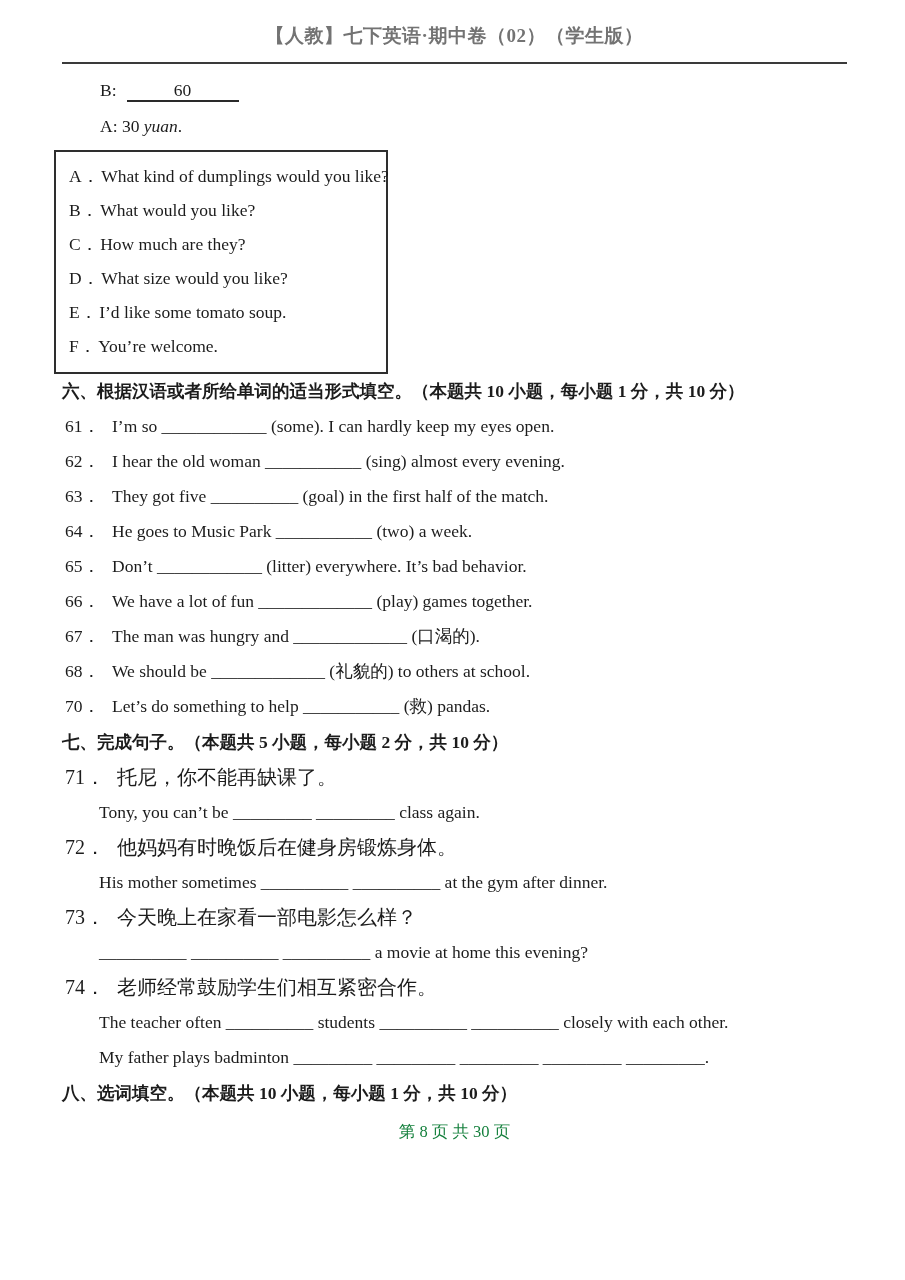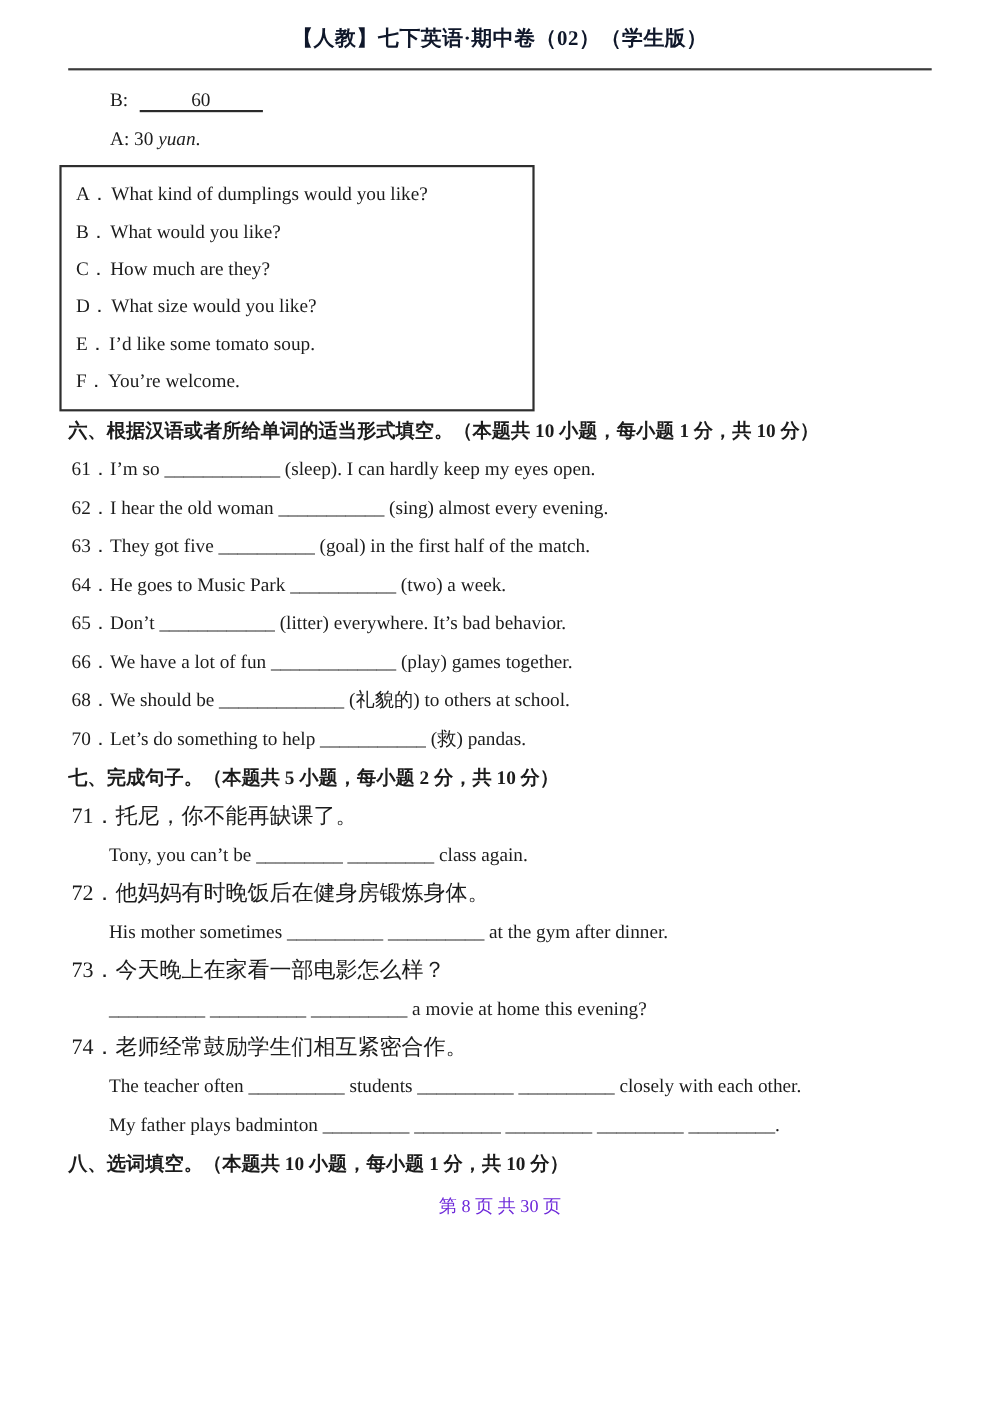--- a/index.html
+++ b/index.html
@@ -15,21 +15,21 @@
     color: #1c1c1c;
   }
   .page {
     box-sizing: border-box;
     width: 905px;
     height: 1280px;
     padding: 24px 58px 0 62px;
   }
   .header-title {
     text-align: center;
-    color: #0f172a;
+    color: #737373;
     font-weight: bold;
     font-size: 19px;
     line-height: 24px;
     letter-spacing: 0.5px;
   }
   .rule {
     margin-top: 14px;
     border: none;
     border-top: 2.5px solid #3a3a3a;
     height: 0;
@@ -48,21 +48,21 @@
     min-width: 112px;
     border-bottom: 2px solid #2a2a2a;
     text-align: center;
     margin-left: 10px;
     line-height: 20px;
     padding-bottom: 0px;
     vertical-align: baseline;
   }
   .optbox {
     box-sizing: border-box;
-    width: 432px;
+    width: 334px;
     margin-left: -8px;
     margin-top: 6px;
     margin-bottom: 4px;
     border: 2px solid #2e2e2e;
     padding: 7px 6px 9px 13px;
   }
   .opt {
     font-size: 17.5px;
     line-height: 34px;
     white-space: nowrap;
@@ -78,33 +78,33 @@
     margin-bottom: 12px;
   }
   .q-item {
     font-size: 17.5px;
     line-height: 22px;
     margin-bottom: 13px;
     padding-left: 3px;
     white-space: nowrap;
   }
   .q-item .num {
-    margin-right: 0;
+    margin-right: 12px;
   }
   .cn-line {
     font-size: 20px;
   }
   .en-line {
     padding-left: 37px;
   }
   .footer {
     text-align: center;
     font-size: 16.5px;
     margin-top: 16px;
-    color: #6d28d9;
+    color: #15803d;
   }
   i { font-style: italic; }
 </style>
 </head>
 <body>
 
 <div class="page">
 
   <div class="header-title">【人教】七下英语·期中卷（02）（学生版）</div>
   <hr class="rule">
@@ -122,26 +122,27 @@
     <div class="opt"><span class="letter">A．</span><span>What kind of dumplings would you like?</span></div>
     <div class="opt"><span class="letter">B．</span><span>What would you like?</span></div>
     <div class="opt"><span class="letter">C．</span><span>How much are they?</span></div>
     <div class="opt"><span class="letter">D．</span><span>What size would you like?</span></div>
     <div class="opt"><span class="letter">E．</span><span>I’d like some tomato soup.</span></div>
     <div class="opt"><span class="letter">F．</span><span>You’re welcome.</span></div>
   </div>
 
   <div class="sec-heading">六、根据汉语或者所给单词的适当形式填空。（本题共 10 小题，每小题 1 分，共 10 分）</div>
 
-  <div class="q-item"><span class="num">61．</span><span>I’m so ____________ (sleep). I can hardly keep my eyes open.</span></div>
+  <div class="q-item"><span class="num">61．</span><span>I’m so ____________ (some). I can hardly keep my eyes open.</span></div>
   <div class="q-item"><span class="num">62．</span><span>I hear the old woman ___________ (sing) almost every evening.</span></div>
   <div class="q-item"><span class="num">63．</span><span>They got five __________ (goal) in the first half of the match.</span></div>
   <div class="q-item"><span class="num">64．</span><span>He goes to Music Park ___________ (two) a week.</span></div>
   <div class="q-item"><span class="num">65．</span><span>Don’t ____________ (litter) everywhere. It’s bad behavior.</span></div>
   <div class="q-item"><span class="num">66．</span><span>We have a lot of fun _____________ (play) games together.</span></div>
+  <div class="q-item"><span class="num">67．</span><span>The man was hungry and _____________ (口渴的).</span></div>
   <div class="q-item"><span class="num">68．</span><span>We should be _____________ (礼貌的) to others at school.</span></div>
   <div class="q-item"><span class="num">70．</span><span>Let’s do something to help ___________ (救) pandas.</span></div>
 
   <div class="sec-heading">七、完成句子。（本题共 5 小题，每小题 2 分，共 10 分）</div>
 
   <div class="q-item cn-line"><span class="num">71．</span><span>托尼，你不能再缺课了。</span></div>
   <div class="q-item en-line">Tony, you can’t be _________ _________ class again.</div>
   <div class="q-item cn-line"><span class="num">72．</span><span>他妈妈有时晚饭后在健身房锻炼身体。</span></div>
   <div class="q-item en-line">His mother sometimes __________ __________ at the gym after dinner.</div>
   <div class="q-item cn-line"><span class="num">73．</span><span>今天晚上在家看一部电影怎么样？</span></div>

